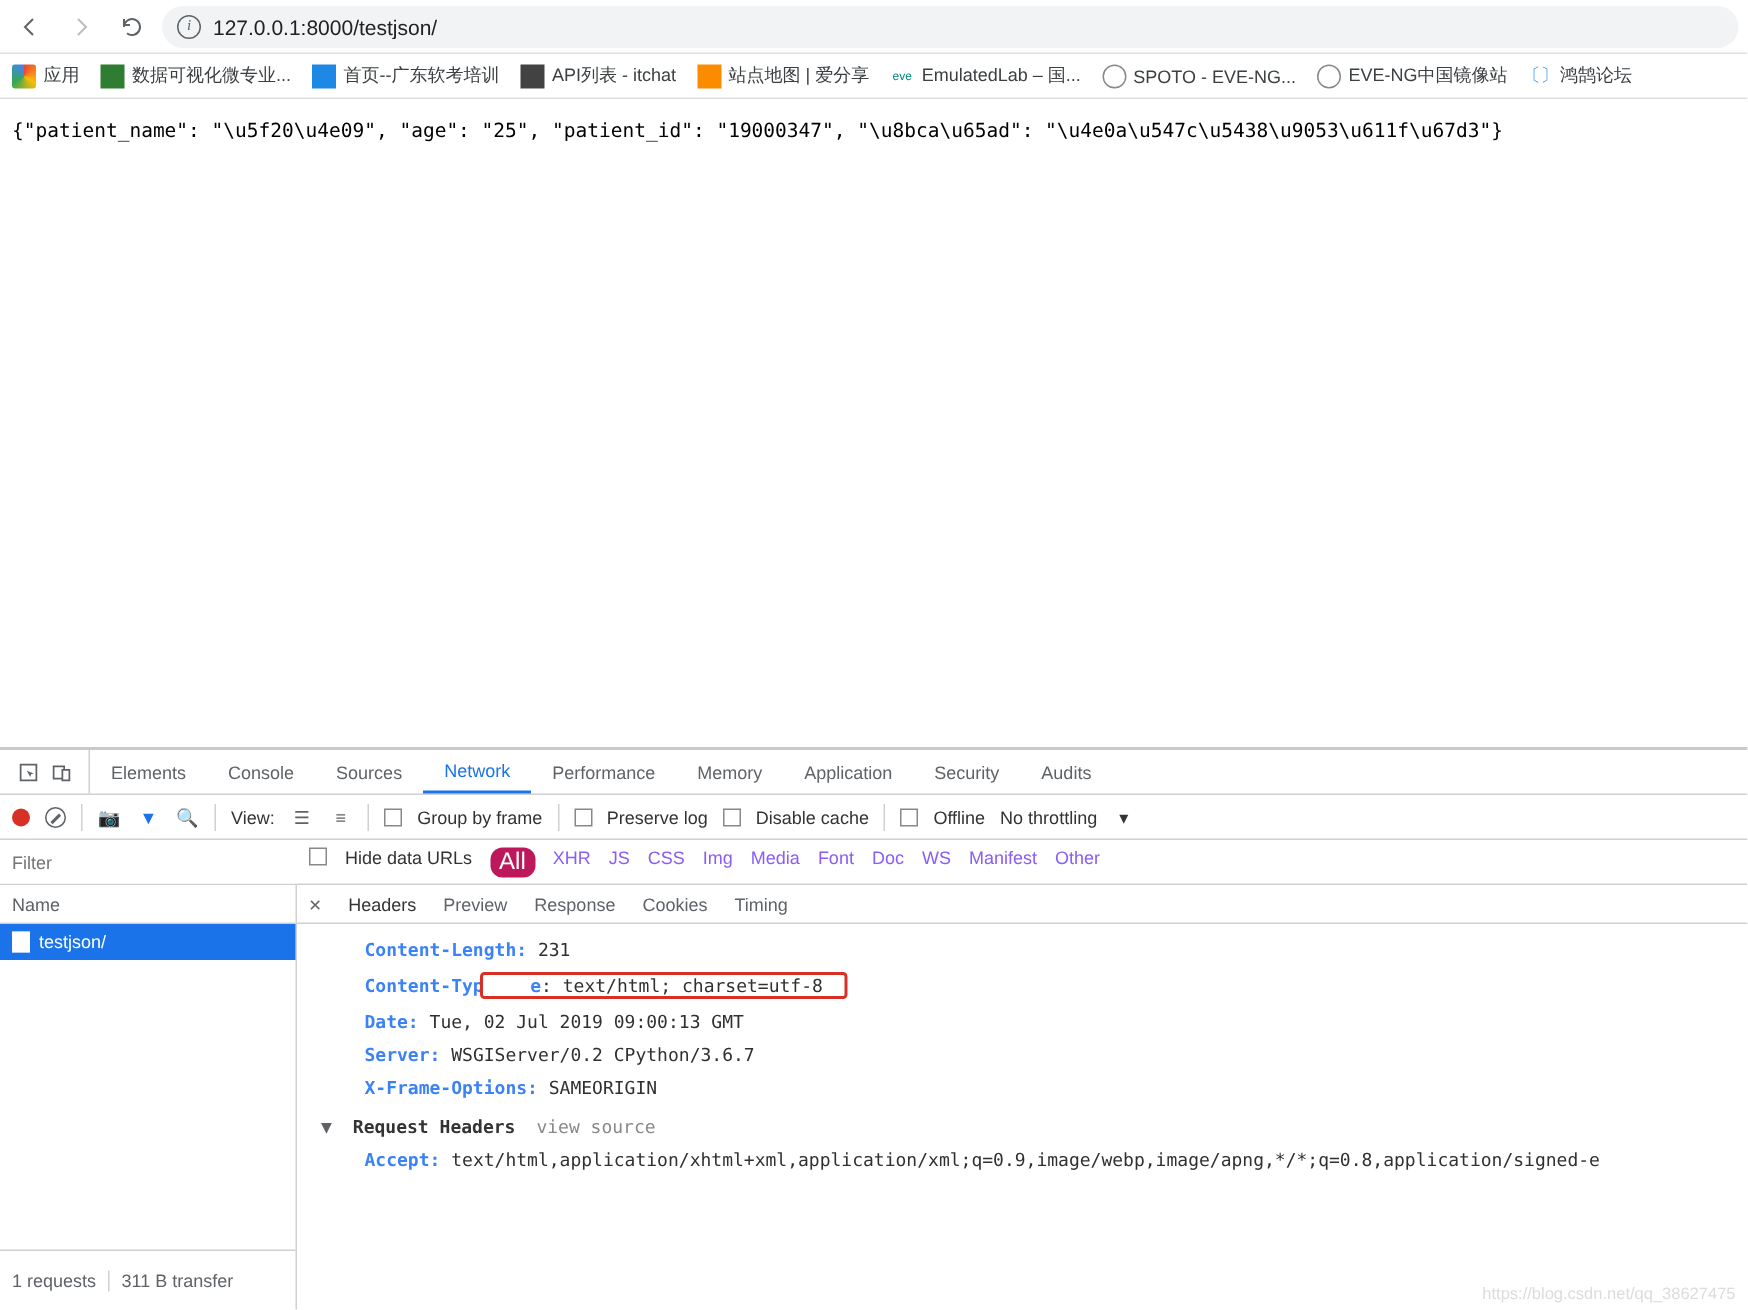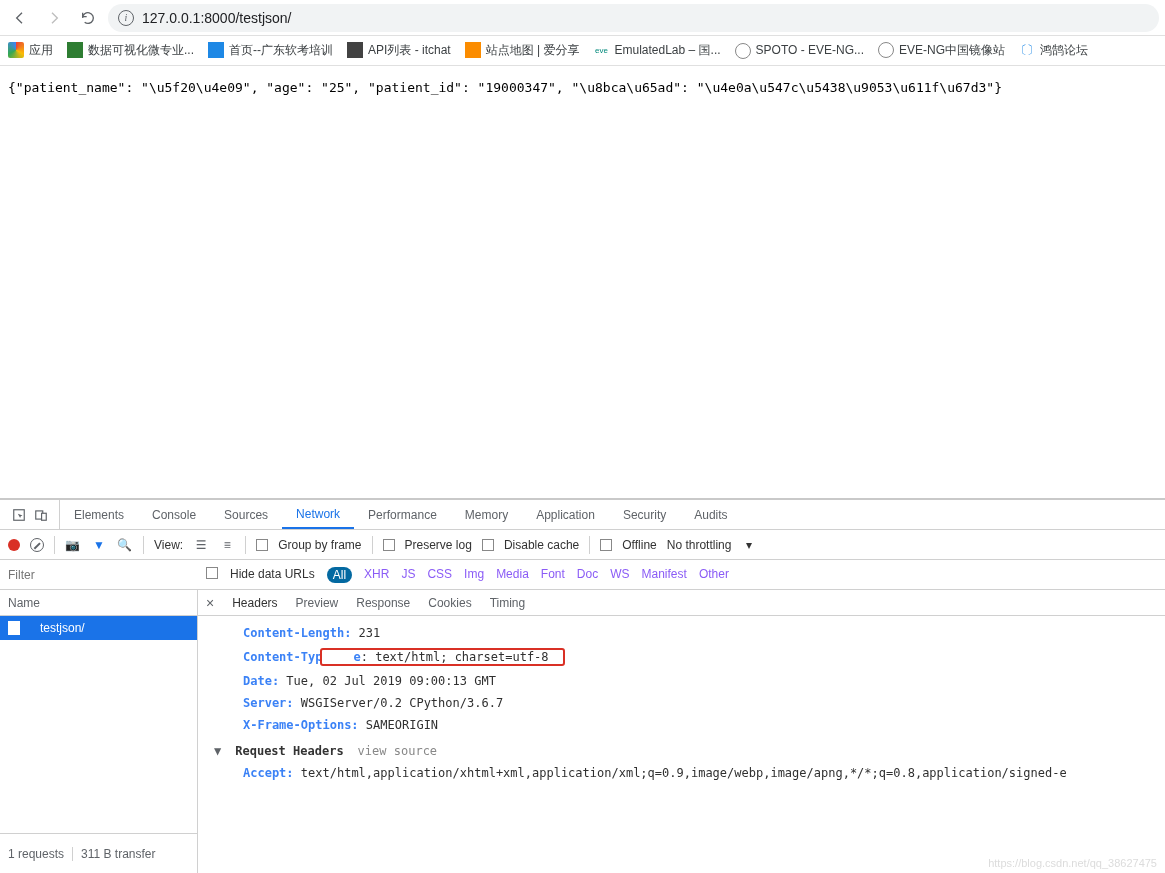--- a/index.html
+++ b/index.html
@@ -4,21 +4,21 @@
 <style>
 * { box-sizing: border-box; margin: 0; padding: 0; }
 body { font-family: -apple-system, "Segoe UI", Arial, sans-serif; font-size: 12px; color: #333; background: #fff; width: 1165px; height: 873px; overflow: hidden; display: flex; flex-direction: column; }
 .toolbar { height: 36px; display: flex; align-items: center; padding: 0 6px; gap: 6px; border-bottom: 1px solid #e0e0e0; }
 .nav-btn { width: 28px; height: 28px; display: flex; align-items: center; justify-content: center; border-radius: 50%; color: #5f6368; cursor: pointer; }
 .nav-btn.disabled { color: #bdbdbd; }
 .omnibox { flex: 1; height: 28px; background: #f1f3f4; border-radius: 14px; display: flex; align-items: center; padding: 0 10px; gap: 8px; color: #5f6368; }
 .omnibox .info { width: 16px; height: 16px; border: 1.5px solid #5f6368; border-radius: 50%; display: flex; align-items: center; justify-content: center; font-size: 10px; font-family: serif; font-style: italic; }
 .omnibox input { flex: 1; border: none; background: transparent; outline: none; font-size: 14px; color: #202124; }
 .bookmarks { height: 30px; display: flex; align-items: center; padding: 0 8px; gap: 14px; font-size: 12px; color: #3c4043; border-bottom: 1px solid #e0e0e0; overflow: hidden; }
-.bm { display: flex; gap: 5px; white-space: nowrap; cursor: pointer; }
+.bm { display: flex; align-items: center; gap: 5px; white-space: nowrap; cursor: pointer; }
 .bm .fav { width: 16px; height: 16px; display: flex; align-items: center; justify-content: center; font-size: 12px; }
 .bm .fav.apps { background: conic-gradient(#ea4335,#fbbc05,#34a853,#4285f4); border-radius: 2px; }
 .bm .fav.globe { border: 1px solid #888; border-radius: 50%; }
 .page { flex: 0 0 auto; height: 432px; padding: 14px 8px; font-family: monospace; font-size: 13px; color: #000; background: #fff; white-space: pre-wrap; word-break: break-all; }
 .devtools { flex: 1; border-top: 2px solid #c9c9c9; display: flex; flex-direction: column; background: #fff; font-size: 12px; }
 .dt-tabs { height: 30px; display: flex; align-items: center; border-bottom: 1px solid #d0d0d0; }
 .dt-dock { width: 60px; display: flex; align-items: center; justify-content: center; gap: 8px; color: #5f6368; border-right: 1px solid #d0d0d0; height: 100%; }
 .dt-tab { padding: 0 14px; height: 100%; display: flex; align-items: center; color: #5f6368; cursor: pointer; }
 .dt-tab.active { color: #1a73e8; border-bottom: 2px solid #1a73e8; }
 .dt-ctrl { height: 30px; display: flex; align-items: center; gap: 10px; padding: 0 8px; border-bottom: 1px solid #d0d0d0; color: #333; }
@@ -26,26 +26,26 @@
 .clear { width: 14px; height: 14px; border: 1.5px solid #5f6368; border-radius: 50%; position: relative; }
 .clear::after { content: ""; position: absolute; left: 2px; right: 2px; top: 50%; height: 1.5px; background: #5f6368; transform: rotate(-45deg); }
 .vsep { width: 1px; height: 18px; background: #d0d0d0; }
 .ico { color: #5f6368; width: 16px; text-align: center; }
 .funnel { color: #1a73e8; }
 .cb { width: 12px; height: 12px; border: 1px solid #888; display: inline-block; }
 .throttle { display: flex; align-items: center; gap: 4px; }
 .dt-filter { height: 30px; display: flex; align-items: center; border-bottom: 1px solid #d0d0d0; }
 .filter-input { width: 198px; border: none; outline: none; padding: 0 8px; height: 100%; font-size: 12px; color: #999; }
 .filter-row { flex: 1; display: flex; align-items: flex-start; gap: 12px; padding: 0 8px; }
-.pill { background: #0369a1; color: #fff; padding: 1px 6px; border-radius: 8px; font-size: 12px; }
+.pill { background: #be185d; color: #fff; padding: 1px 6px; border-radius: 8px; font-size: 16px; }
 .ft { color: #8b5cf6; cursor: pointer; }
 .split { flex: 1; display: flex; min-height: 0; }
 .leftpane { width: 198px; border-right: 1px solid #d0d0d0; display: flex; flex-direction: column; }
 .lh { height: 26px; display: flex; align-items: center; padding: 0 8px; border-bottom: 1px solid #d0d0d0; color: #5f6368; }
-.row { height: 24px; display: flex; align-items: center; gap: 20px; padding: 0 8px; background: #1a73e8; color: #fff; }
+.row { height: 24px; display: flex; align-items: center; gap: 6px; padding: 0 8px; background: #1a73e8; color: #fff; }
 .row .docico { width: 12px; height: 14px; background: #fff; border: 1px solid rgba(255,255,255,.6); }
 .lfooter { margin-top: auto; border-top: 1px solid #d0d0d0; height: 40px; display: flex; align-items: center; padding: 0 8px; gap: 8px; color: #5f6368; }
 .lfooter span + span { border-left: 1px solid #d0d0d0; padding-left: 8px; }
 .rightpane { flex: 1; display: flex; flex-direction: column; min-width: 0; }
 .rtabs { height: 26px; display: flex; align-items: center; gap: 18px; padding: 0 8px; border-bottom: 1px solid #d0d0d0; }
 .rtabs .close { color: #5f6368; cursor: pointer; font-size: 14px; }
 .rtab { color: #5f6368; cursor: pointer; }
 .rtab.active { color: #333; font-weight: 500; }
 .headers { flex: 1; overflow: auto; padding: 6px 12px 12px; font-family: Menlo, Consolas, monospace; font-size: 12px; color: #333; position: relative; }
 .hline { padding: 4px 0 4px 16px; }

